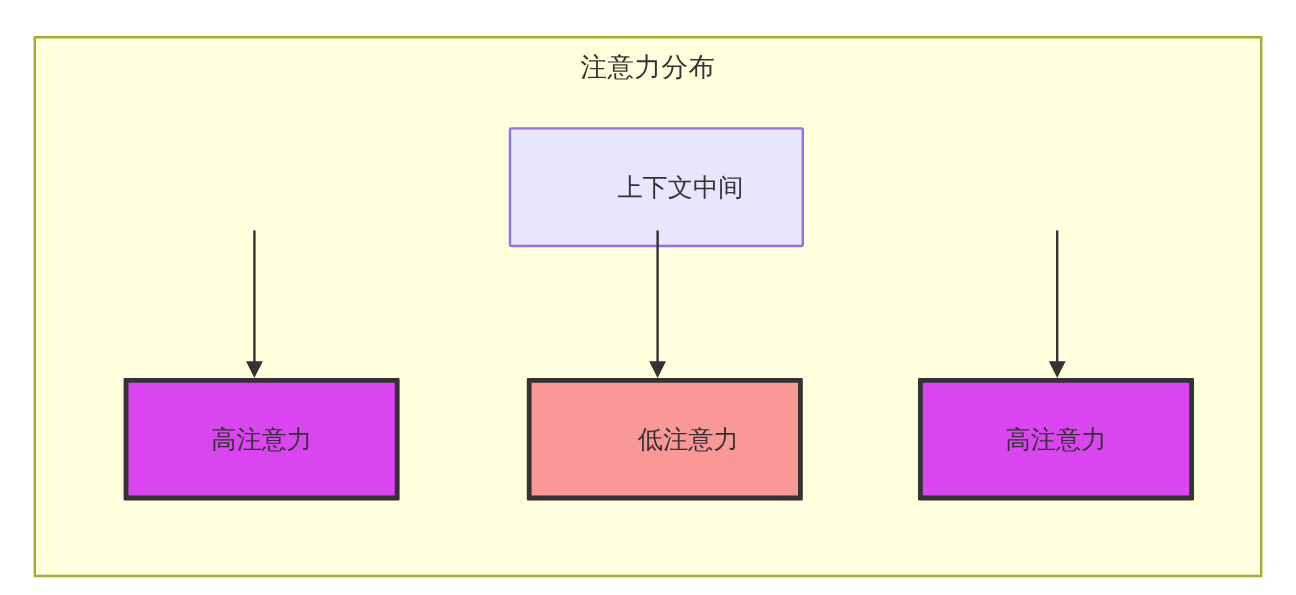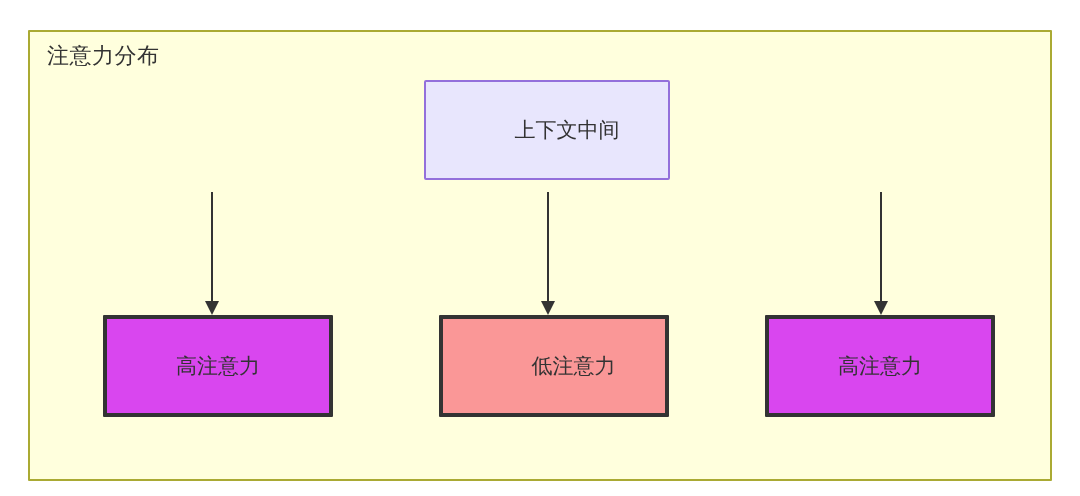--- a/index.html
+++ b/index.html
@@ -29,23 +29,24 @@
     width: 1024px;
     height: 451px;
     box-sizing: border-box;
     background: #ffffdd;
     border: 2px solid #aaaa33;
     border-radius: 1px;
   }
 
   .subgraph-title {
     position: absolute;
-    left: 17px;
+    left: 0;
     top: 10px;
     width: 100%;
+    text-align: center;
     font-size: 22px;
     line-height: 28px;
     color: #333333;
     letter-spacing: 0.5px;
     white-space: nowrap;
   }
 
   
   .node {
     position: absolute;
@@ -73,21 +74,21 @@
     border: 4px solid #333333;
     border-radius: 1px;
     font-size: 21px;
   }
 
   .fill-green { background: #d946ef; }
   .fill-red   { background: #fa9797; }
 
   
   #node-ctx-start  { left: 88px;  top: 92px; }
-  #node-ctx-mid    { left: 424px; top: 80px; padding-left: 40px; }
+  #node-ctx-mid    { left: 424px; top: 106px; padding-left: 40px; }
   #node-ctx-end    { left: 760px; top: 92px; }
 
   #node-attn-high-1 { left: 103px; top: 315px; }
   #node-attn-low    { left: 439px; top: 315px; padding-left: 39px; }
   #node-attn-high-2 { left: 765px; top: 315px; }
 
   
   #arrow-layer {
     position: absolute;
     left: 0;

